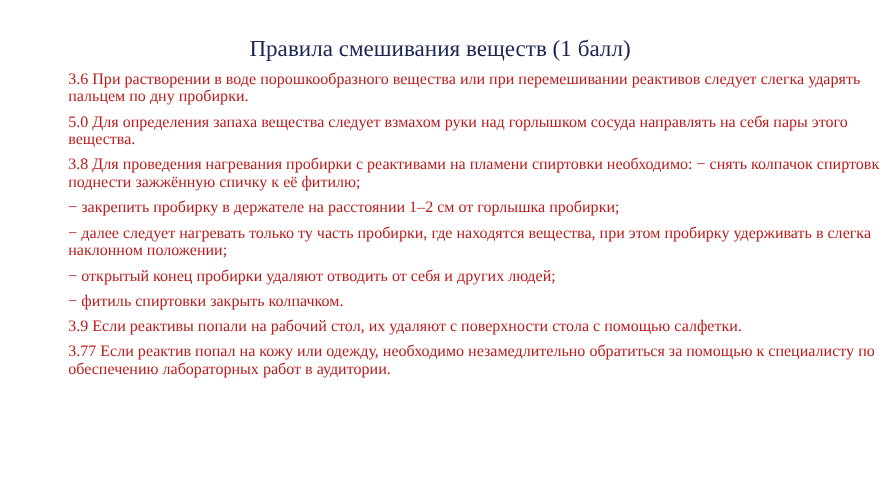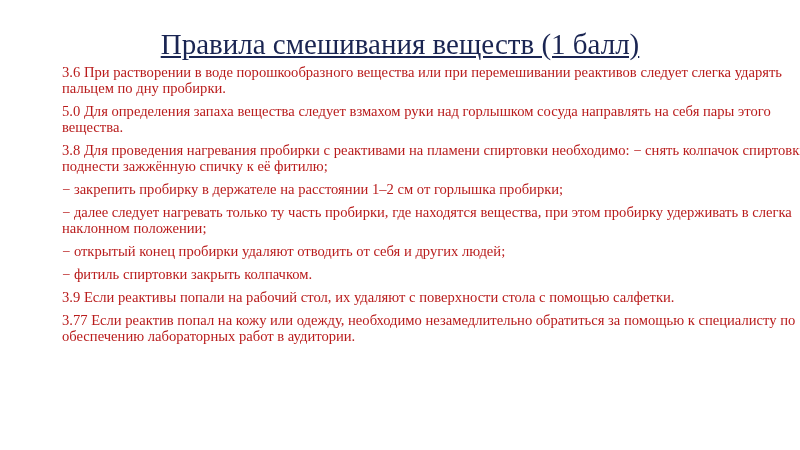--- a/index.html
+++ b/index.html
@@ -19,26 +19,25 @@
       left: 0; top: 0;
       width: 800px; height: 450px;
       background: #ffffff;
     }
     .title {
       position: absolute;
       left: 0;
       top: 26px;
       width: 800px;
       text-align: center;
-      font-size: 29px;
+      font-size: 21px;
       line-height: 36px;
       color: #1a2552;
       margin: 0;
       font-weight: normal;
-      text-decoration: underline;
     }
     .content {
       position: absolute;
       left: 22px;
       top: 64px;
       width: 760px;
       font-size: 14.6px;
       line-height: 16px;
       color: #b91c1c;
       margin-left: 40px;

